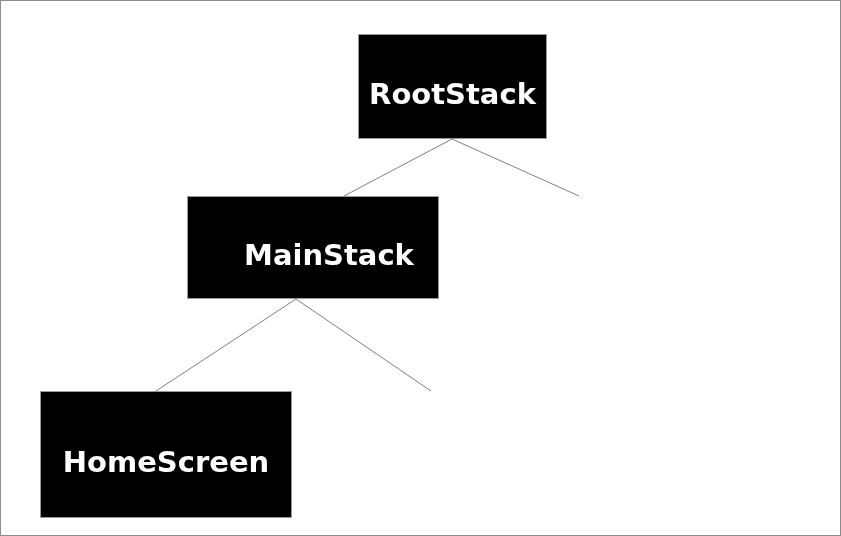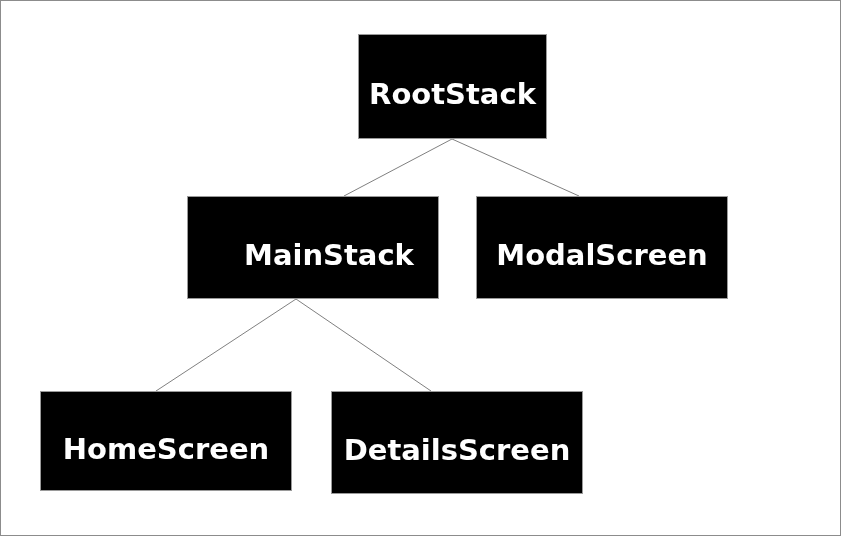--- a/index.html
+++ b/index.html
@@ -42,21 +42,21 @@
     font-size: 29px;
     line-height: 1;
     letter-spacing: 0px;
     white-space: nowrap;
     margin-top: 16px;
   }
   
   #node-rootstack     { left: 357px; top: 33px;  width: 189px; height: 105px; }
   #node-mainstack     { left: 186px; top: 195px; width: 252px; height: 103px; padding-left: 32px; }
   #node-modalscreen   { left: 475px; top: 195px; width: 252px; height: 103px; }
-  #node-homescreen    { left: 39px;  top: 390px; width: 252px; height: 100px; }
+  #node-homescreen    { left: 39px;  top: 390px; width: 252px; height: 127px; }
   #node-detailsscreen { left: 330px; top: 390px; width: 252px; height: 103px; }
 </style>
 </head>
 <body>
 
 <div id="canvas">
 
   <svg id="edge-layer" width="841" height="536" viewBox="0 0 841 536">
     <line class="edge" x1="451" y1="138" x2="343" y2="195" stroke="#808080" stroke-width="1"></line>
     <line class="edge" x1="451" y1="138" x2="578" y2="195" stroke="#808080" stroke-width="1"></line>
@@ -65,25 +65,19 @@
   </svg>
 
   <div class="node" id="node-rootstack">
     <span class="node-label">RootStack</span>
   </div>
 
   <div class="node" id="node-mainstack">
     <span class="node-label">MainStack</span>
   </div>
 
-  <div class="node" id="node-modalscreen">
-    <span class="node-label">ModalScreen</span>
-  </div>
 
   <div class="node" id="node-homescreen">
     <span class="node-label">HomeScreen</span>
   </div>
 
-  <div class="node" id="node-detailsscreen">
-    <span class="node-label">DetailsScreen</span>
-  </div>
 
 </div>
 
 </body></html>

